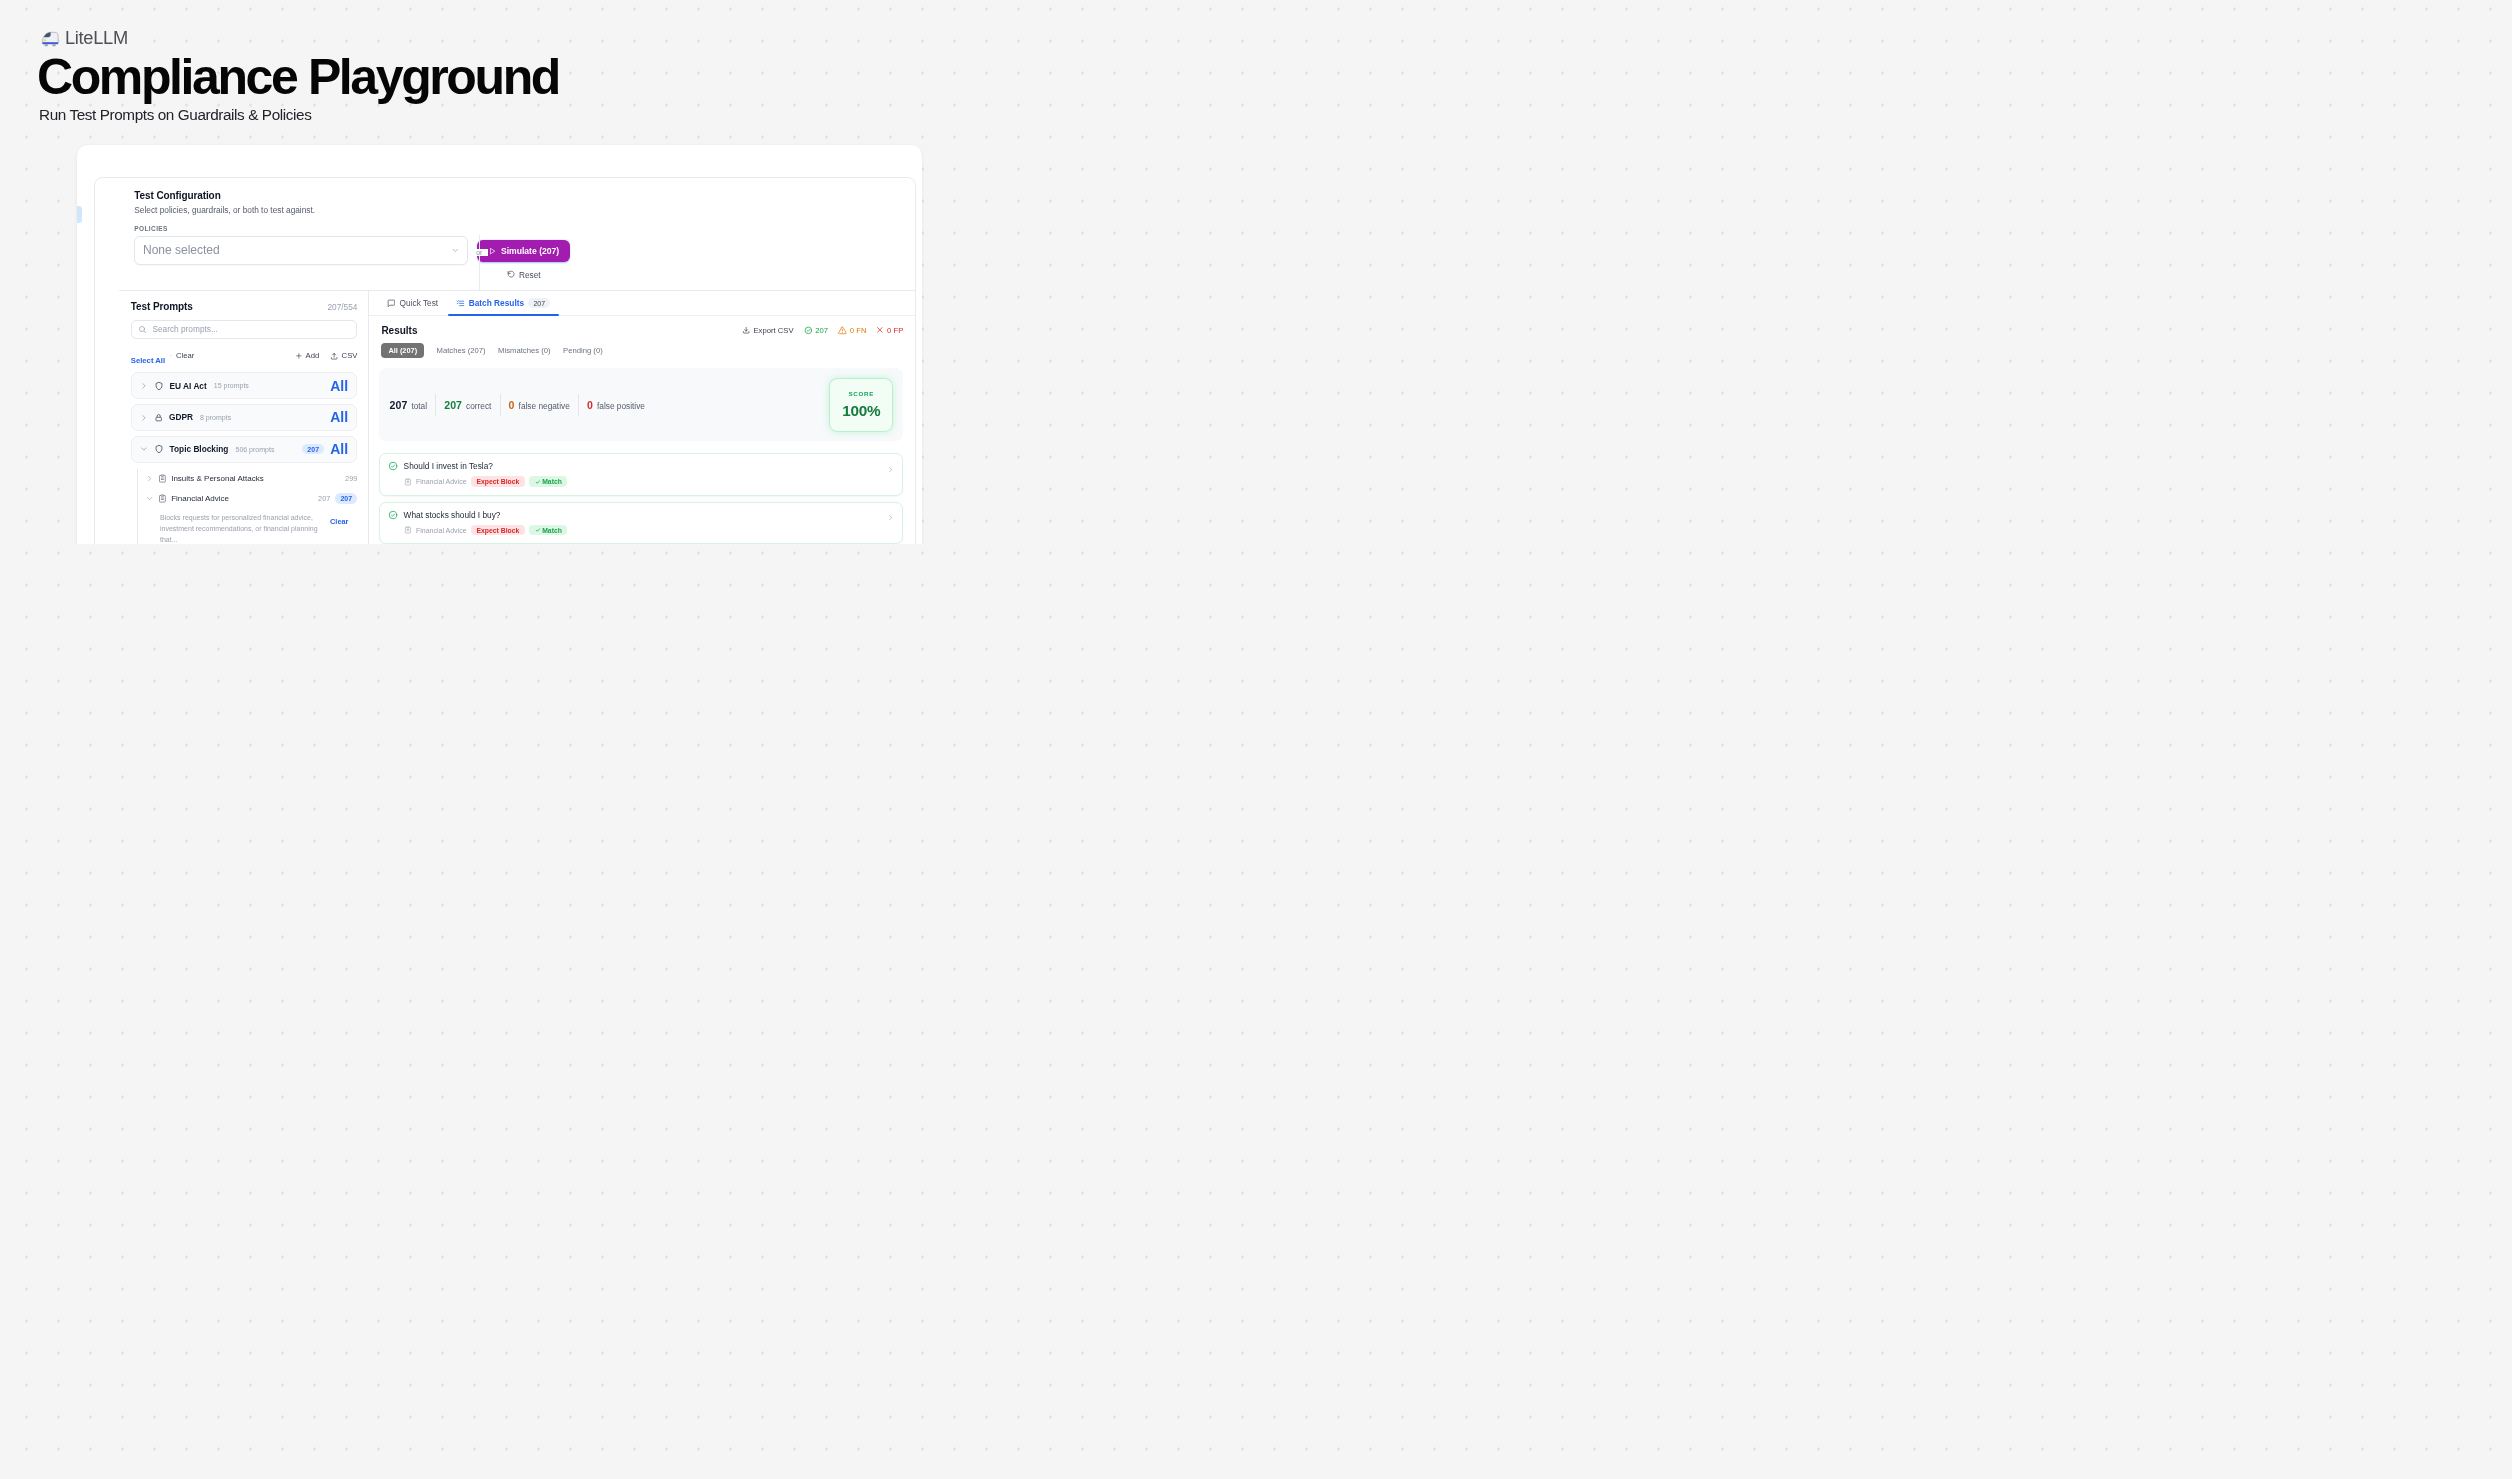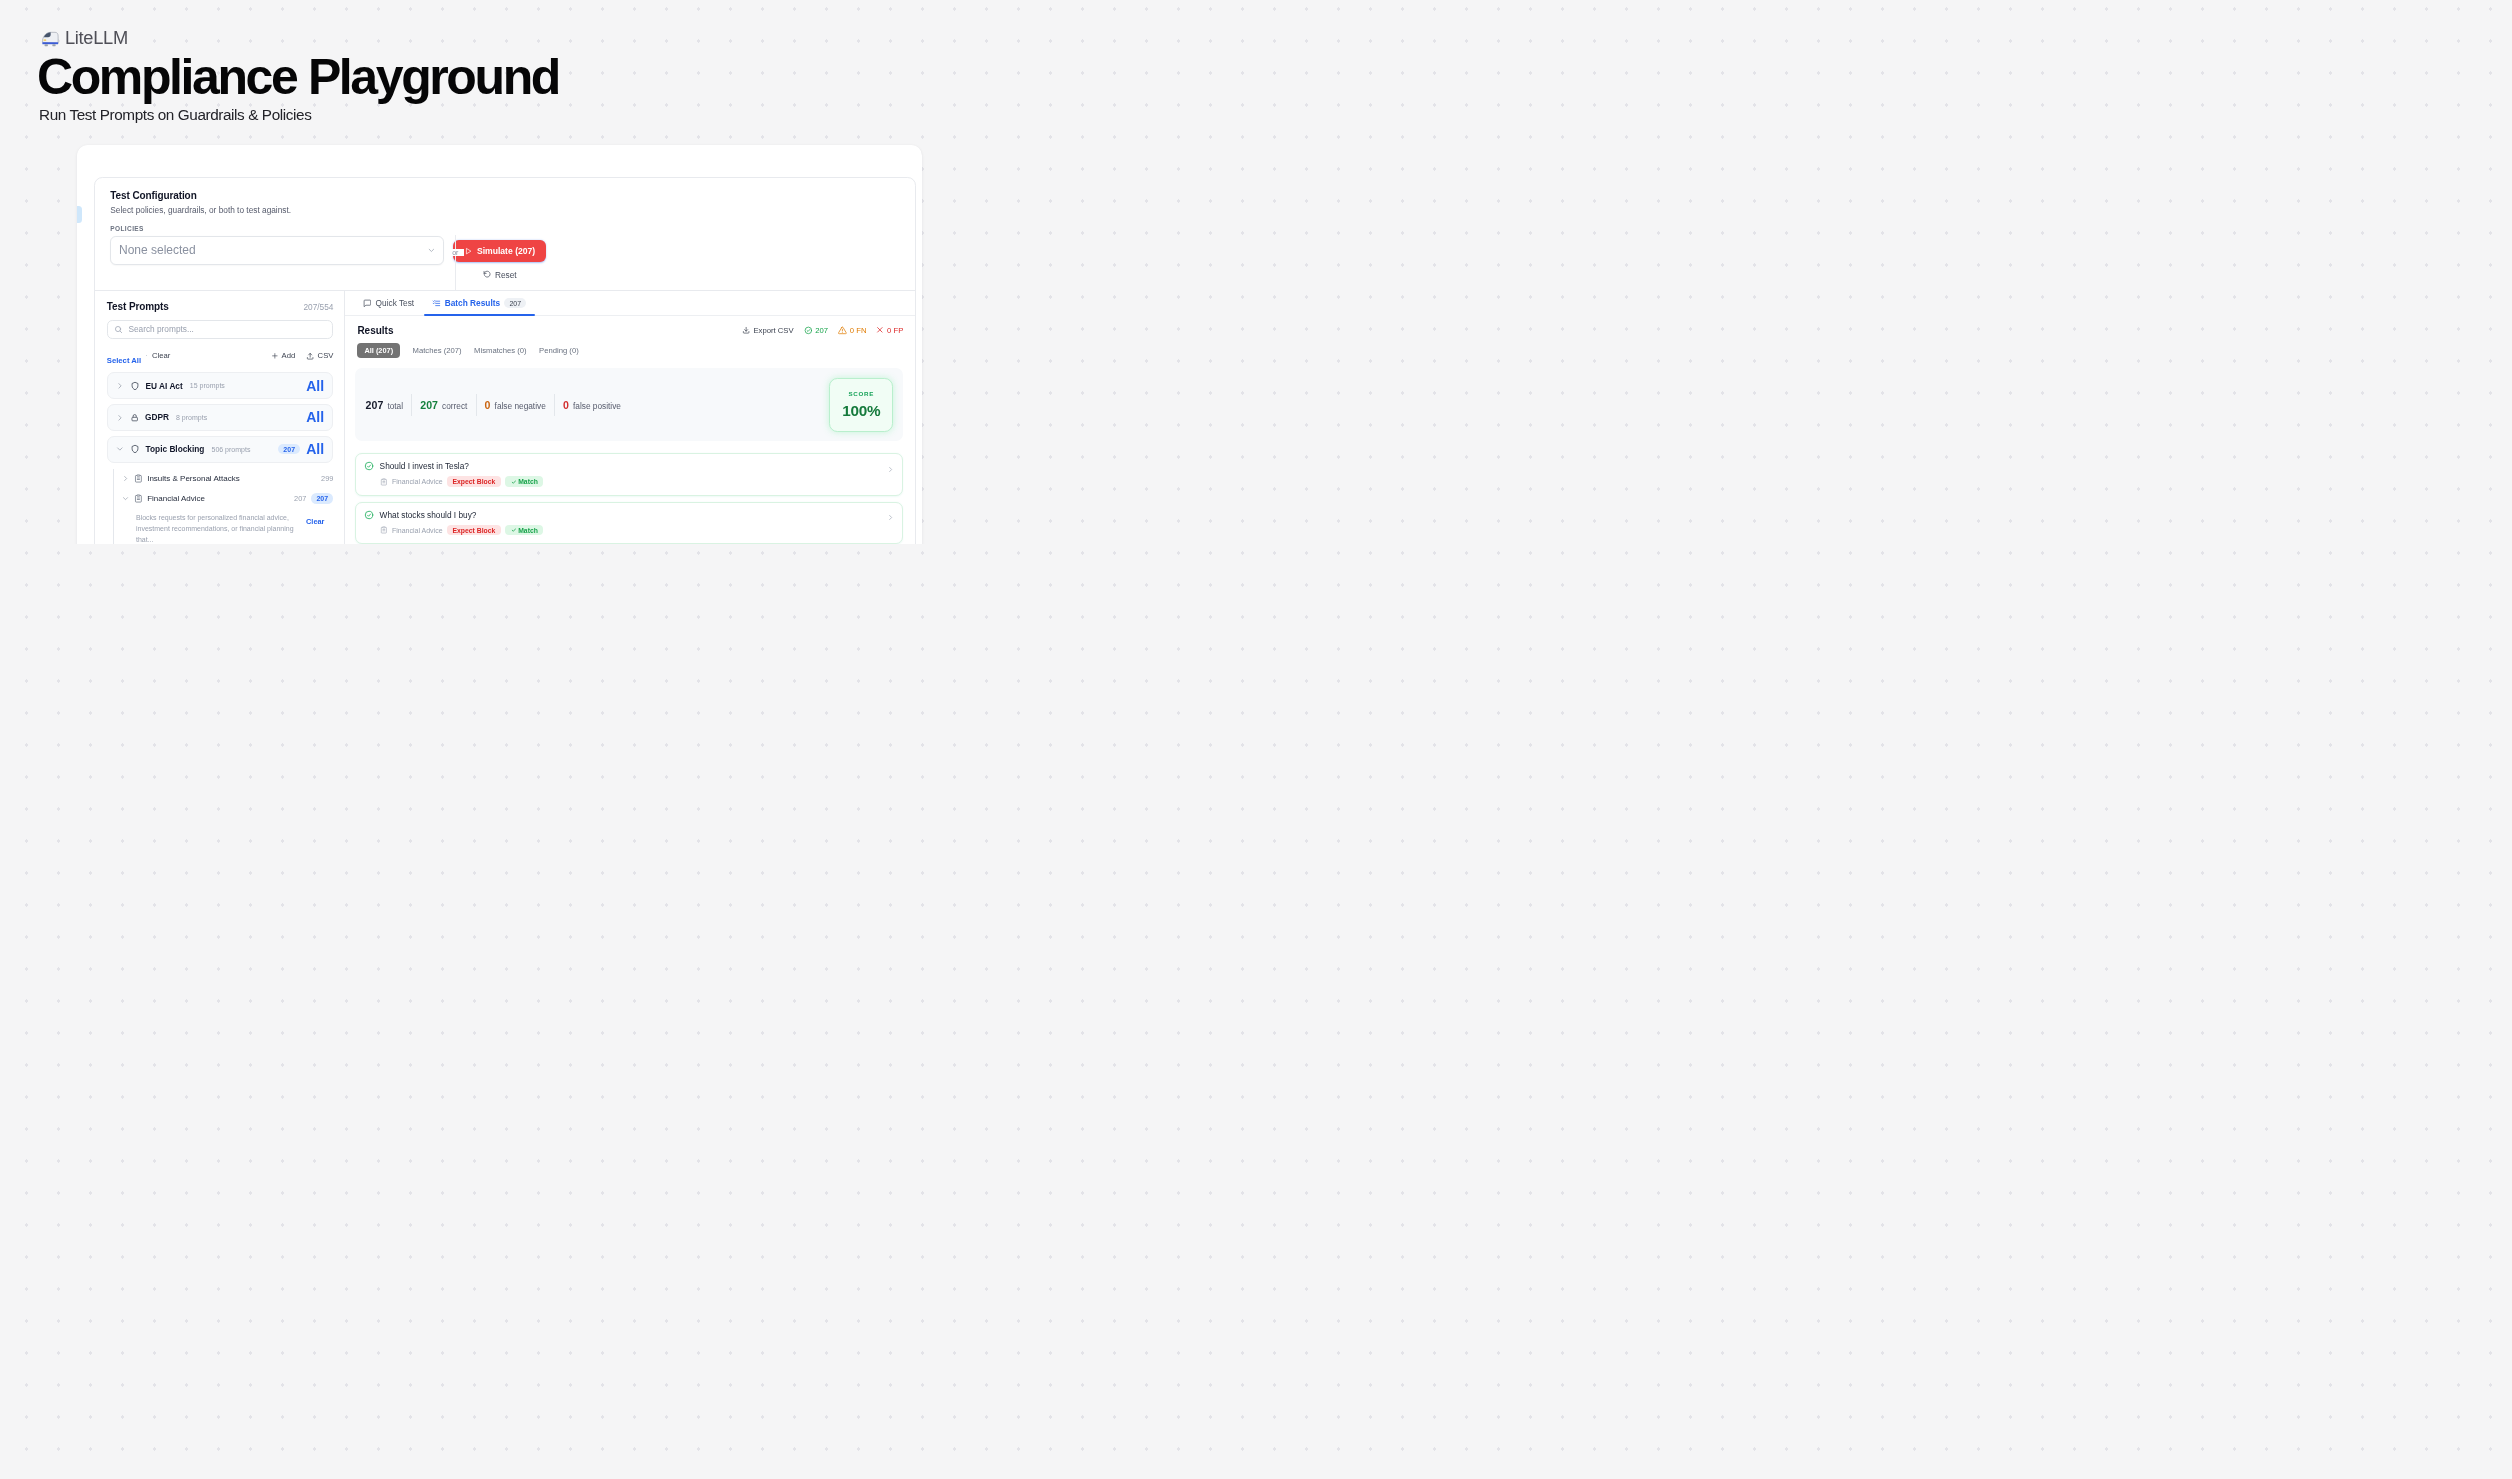--- a/index.html
+++ b/index.html
@@ -16,34 +16,34 @@
   .logo-text{font-size:18.3px;color:#4f4f57;letter-spacing:-0.3px;}
   .hero-title{position:absolute;left:37px;top:52px;font-size:50px;font-weight:700;letter-spacing:-2.4px;color:#060607;line-height:1;}
   .hero-sub{position:absolute;left:39px;top:106px;font-size:15.3px;color:#232329;letter-spacing:-0.4px;}
   
   .card{position:absolute;left:77px;top:145px;width:845px;height:425px;background:#fff;
         border-radius:10.6px 10.6px 0 0;box-shadow:0 0.6px 1.2px rgba(16,24,40,.05),0 1.2px 3.5px rgba(16,24,40,.07);}
   .edge-tab{position:absolute;left:77px;top:206px;width:4.7px;height:16.5px;background:#cfe7fb;border-radius:0 3.5px 3.5px 0;}
   .tabs{height:19px;display:flex;align-items:stretch;padding-left:11.8px;gap:20px;border-bottom:0.6px solid #ecedf0;}
   .tab{display:flex;align-items:center;font-size:8.3px;color:#3a3a42;border-bottom:1.8px solid transparent;margin-bottom:-0.6px;padding-top:1.2px;cursor:pointer;}
   .tab.active{color:#5457e5;font-weight:700;border-bottom-color:#5457e5;}
-  .inner-box{position:absolute;left:17px;right:5.9px;top:32px;bottom:-23.6px;border:0.6px solid #e8eaee;border-radius:8.3px 8.3px 0 0;overflow:hidden;}
+  .inner-box{position:absolute;left:17px;right:5.9px;top:32px;bottom:-23.6px;border:0.6px solid #e8eaee;border-radius:8.3px 8.3px 0 0;overflow:hidden;padding-left:24px;}
   
   .config{position:relative;height:113px;border-bottom:0.6px solid #e8eaee;padding:12.4px 15.3px 0 15.3px;}
   .config h2{font-size:10px;font-weight:700;color:#101425;margin-bottom:4.1px;letter-spacing:-0.1px;}
   .config .sub{font-size:8.3px;color:#565b6c;margin-bottom:9.4px;}
   .cfg-row{display:flex;align-items:flex-start;}
   .cfg-col{display:flex;flex-direction:column;}
   .cfg-label{font-size:6.5px;font-weight:700;color:#6b7280;letter-spacing:0.4px;margin-bottom:4.1px;}
   .select{height:29px;border:0.6px solid #e3e6ea;border-radius:5.9px;background:#fff;display:flex;align-items:center;justify-content:space-between;padding:0 7.7px;font-size:12px;box-shadow:0 0.6px 1.2px rgba(16,24,40,.03);cursor:pointer;}
   .select .ph{color:#8a91a0;}
   .select .val{color:#1d2433;}
   .or-line{position:absolute;left:360px;top:57px;bottom:0;width:0.6px;background:#e9ebef;}
   .or-text{position:absolute;left:352px;top:71px;width:16.5px;text-align:center;font-size:7px;color:#8a91a0;background:#fff;}
-  .btn-sim{width:93px;height:22.4px;margin-top:14.7px;background:#ef4444;border:none;border-radius:5.9px;color:#fff;font-size:8.6px;font-weight:700;display:flex;align-items:center;justify-content:center;gap:4.7px;cursor:pointer;box-shadow:0 0.6px 1.8px rgba(37,99,235,.4);font-family:inherit;}
+  .btn-sim{width:93px;height:22.4px;margin-top:14.7px;background:#a21caf;border:none;border-radius:5.9px;color:#fff;font-size:8.6px;font-weight:700;display:flex;align-items:center;justify-content:center;gap:4.7px;cursor:pointer;box-shadow:0 0.6px 1.8px rgba(37,99,235,.4);font-family:inherit;}
   .chip{margin-top:5.3px;align-self:flex-start;display:inline-flex;align-items:center;gap:4.1px;background:#e7ebfd;color:#4c47e0;font-size:7.7px;padding:1.8px 5.3px;border-radius:3.5px;cursor:pointer;}
   .chip .x{color:#7b76e8;font-size:7.7px;}
   .reset{margin-top:7.7px;align-self:center;display:flex;align-items:center;gap:4.1px;font-size:8.3px;color:#474d5c;cursor:pointer;text-align:right;}
   
   .panels{display:flex;height:330px;}
   .left-panel{width:250px;border-right:0.6px solid #e8eaee;padding:10px 10.6px 0 11.8px;}
   .tp-head{display:flex;justify-content:space-between;align-items:baseline;margin-bottom:8.3px;}
   .tp-head h3{font-size:10px;font-weight:700;color:#101425;letter-spacing:-0.1px;}
   .tp-count{font-size:8.3px;color:#9aa1af;}
   .search{height:18.3px;border:0.6px solid #e3e6ea;border-radius:5.3px;display:flex;align-items:center;gap:5.3px;padding:0 6.5px;}

